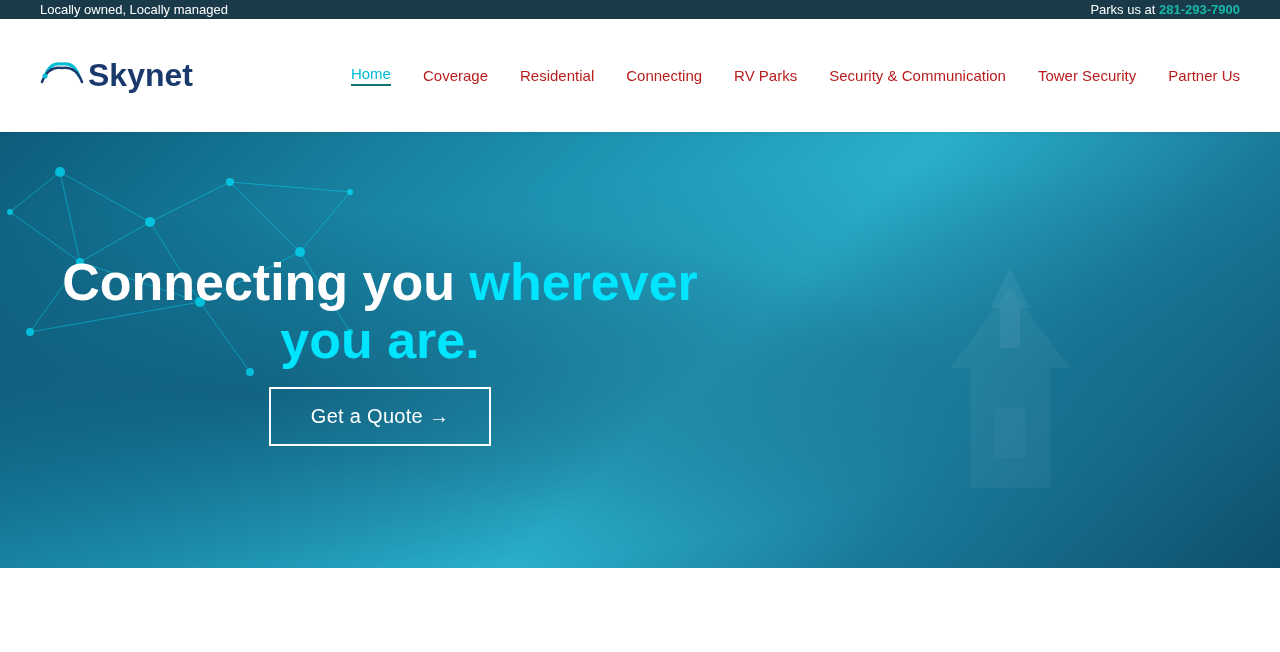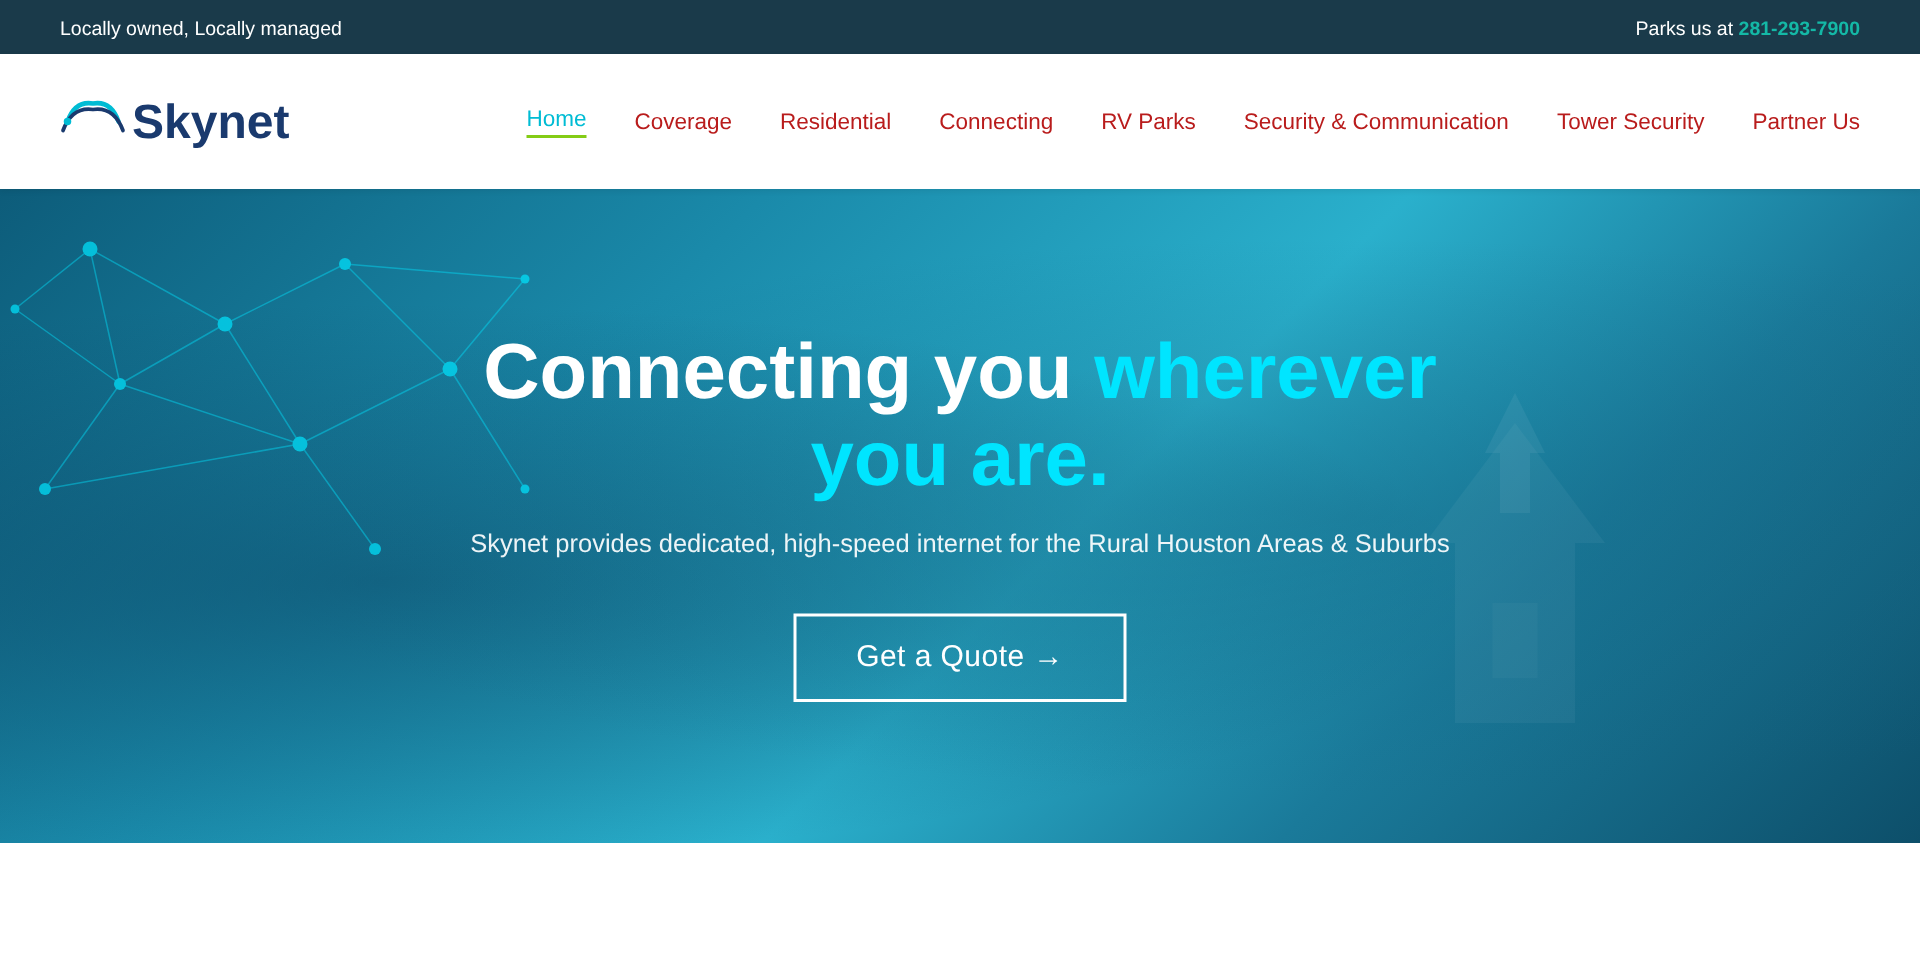--- a/index.html
+++ b/index.html
@@ -7,31 +7,31 @@
 
     
     .top-bar {
       background-color: #1a3a4a;
       color: #fff;
       font-size: 13px;
       padding: 8px 40px;
       display: flex;
       justify-content: space-between;
       align-items: center;
-      height: 36px;
+      height: 19px;
     }
 
     
     .header {
       background: #fff;
       display: flex;
       align-items: center;
       justify-content: space-between;
       padding: 0 40px;
-      height: 90px;
+      height: 113px;
       box-shadow: 0 1px 4px rgba(0,0,0,0.08);
       position: relative;
       z-index: 10;
     }
     .logo {
       display: flex;
       align-items: center;
       gap: 0;
     }
     .logo-icon {
@@ -51,33 +51,33 @@
     }
     nav a {
       text-decoration: none;
       font-size: 15px;
       color: #b91c1c;
       font-weight: 500;
       white-space: nowrap;
     }
     nav a.active {
       color: #00bcd4;
-      border-bottom: 2px solid #84cc16;
+      border-bottom: 2px solid #0f766e;
       padding-bottom: 2px;
     }
 
     
     .hero {
       position: relative;
       width: 1280px;
       height: 436px;
       overflow: hidden;
       display: flex;
       align-items: center;
-      justify-content: center;
+      justify-content: flex-start;
     }
     .hero-bg {
       position: absolute;
       inset: 0;
       background: linear-gradient(135deg, #0d5c7a 0%, #1a8aaa 30%, #2ab0cc 55%, #1a7a9a 75%, #0d4f6a 100%);
       z-index: 0;
     }
     
     .hero-overlay {
       position: absolute;
@@ -219,16 +219,15 @@
     <polygon points="70,20 10,100 130,100" fill="rgba(255,255,255,0.15)"></polygon>
     <rect x="55" y="140" width="30" height="50" fill="rgba(255,255,255,0.1)"></rect>
 
     <polygon points="70,0 90,40 80,40 80,80 60,80 60,40 50,40" fill="rgba(255,255,255,0.2)"></polygon>
   </svg>
 
   <div class="hero-content">
     <h1 class="hero-title">
       <span>Connecting you </span><span class="highlight">wherever you are.</span>
     </h1>
-    <p class="hero-subtitle">Skynet provides dedicated, high-speed internet for the Rural Houston Areas &amp; Suburbs</p>
     <a href="#" class="cta-button">Get a Quote →</a>
   </div>
 </section>
 
 </body></html>

